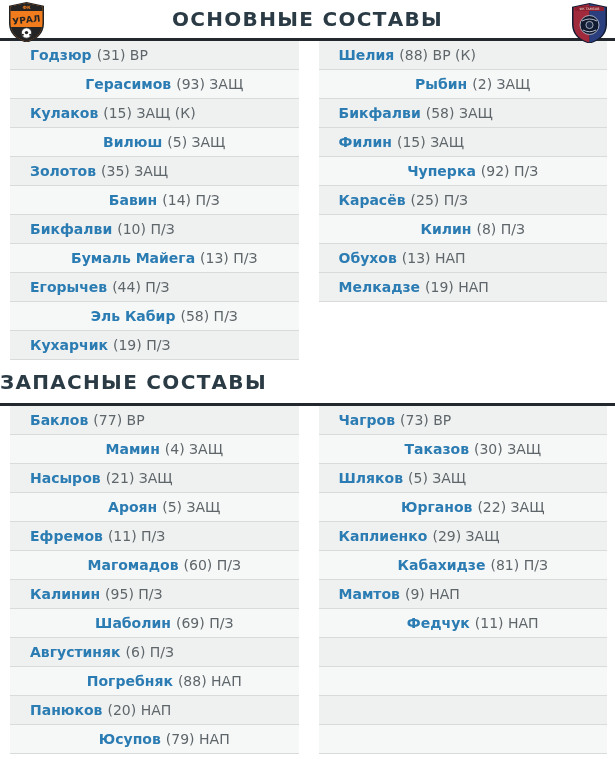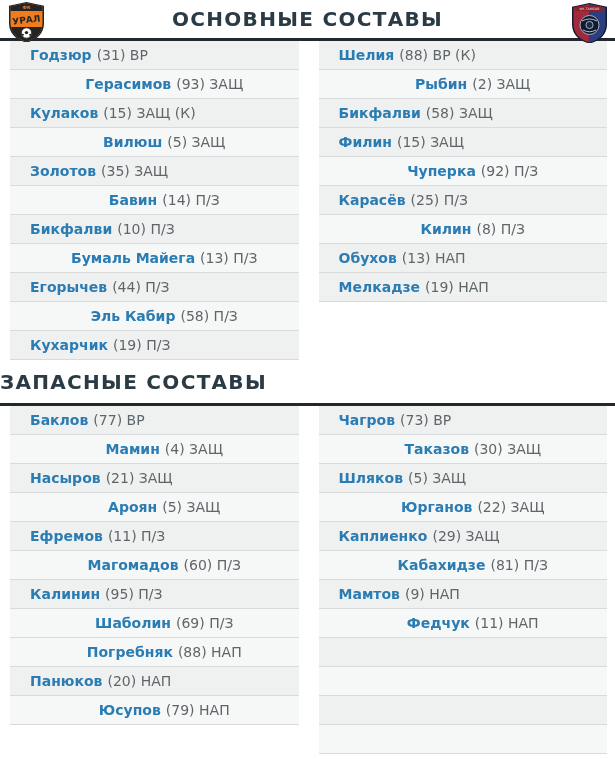--- a/index.html
+++ b/index.html
@@ -224,20 +224,24 @@
             <span class="pmeta">(60) П/З</span>
           </div>
           <div class="row odd">
             <span class="pname">Калинин</span>
             <span class="pmeta">(95) П/З</span>
           </div>
           <div class="row even">
             <span class="pname">Шаболин</span>
             <span class="pmeta">(69) П/З</span>
           </div>
+          <div class="row odd">
+            <span class="pname">Августиняк</span>
+            <span class="pmeta">(6) П/З</span>
+          </div>
           <div class="row even">
             <span class="pname">Погребняк</span>
             <span class="pmeta">(88) НАП</span>
           </div>
           <div class="row odd">
             <span class="pname">Панюков</span>
             <span class="pmeta">(20) НАП</span>
           </div>
           <div class="row even">
             <span class="pname">Юсупов</span>

